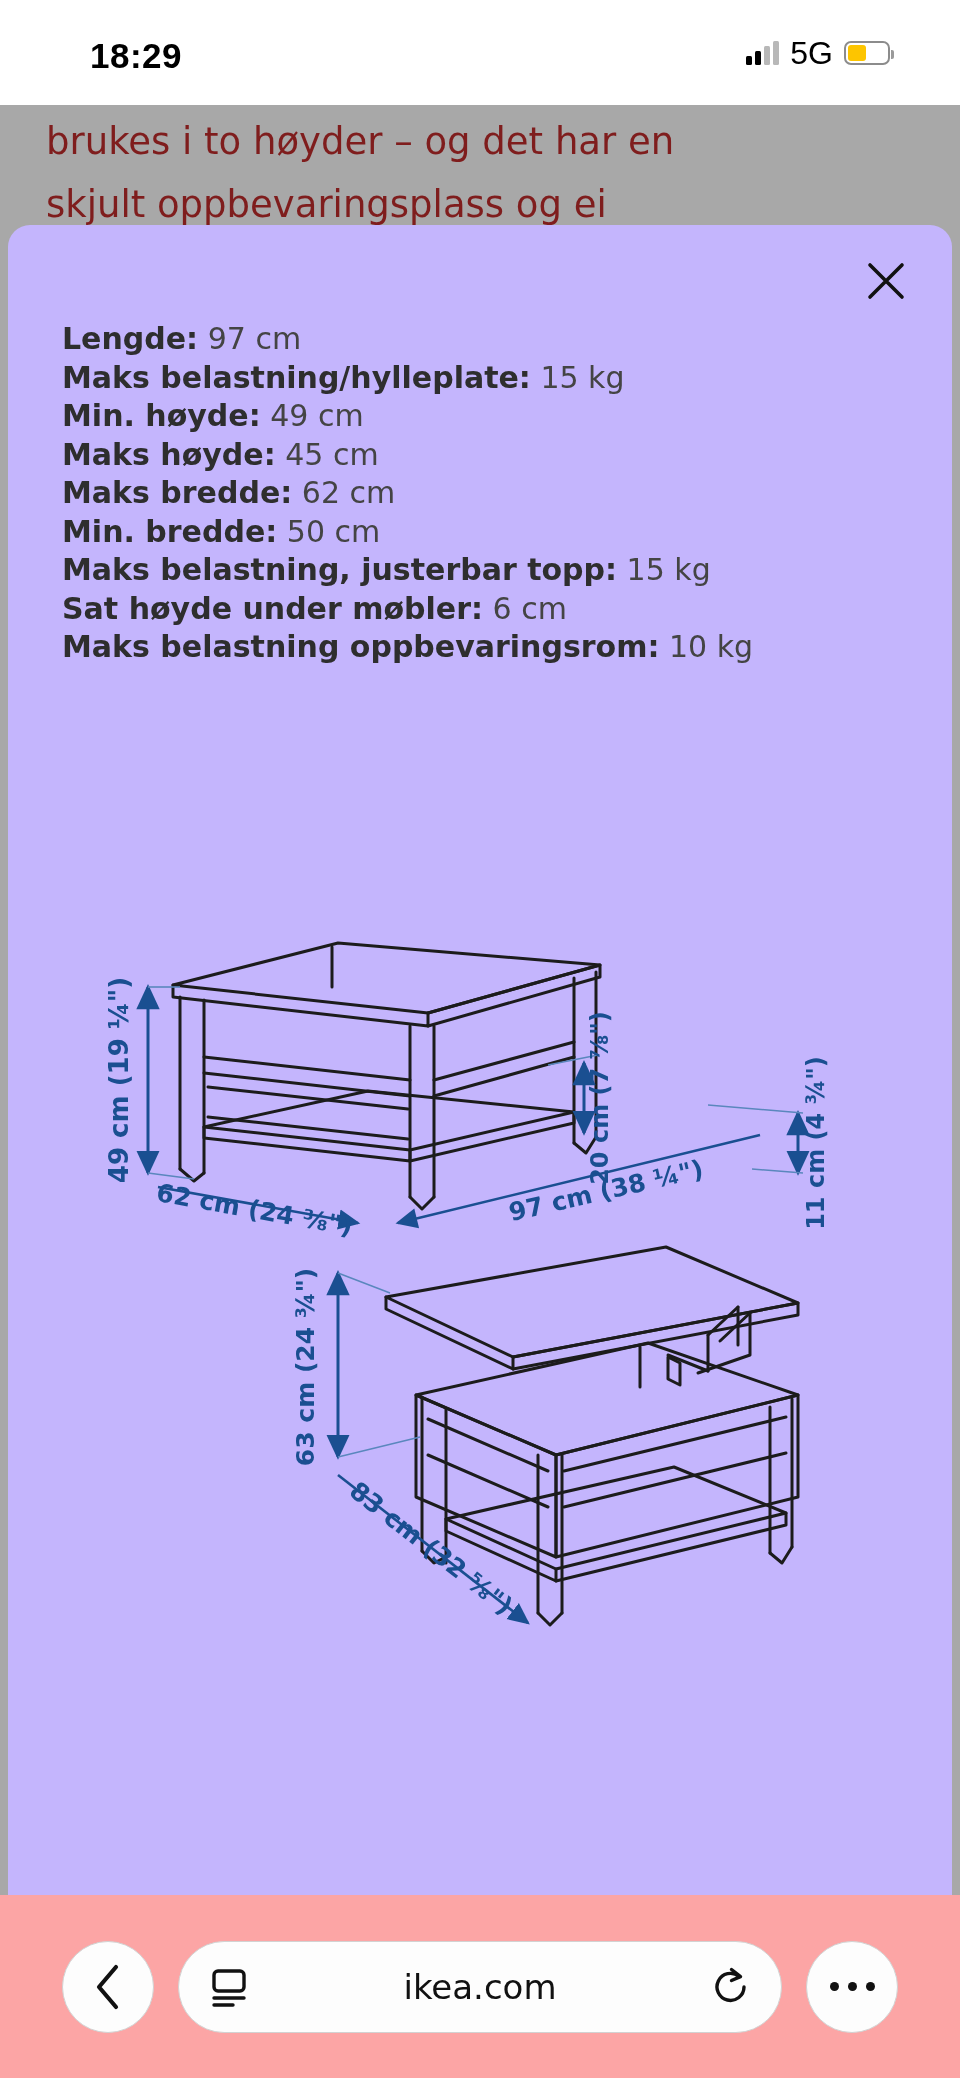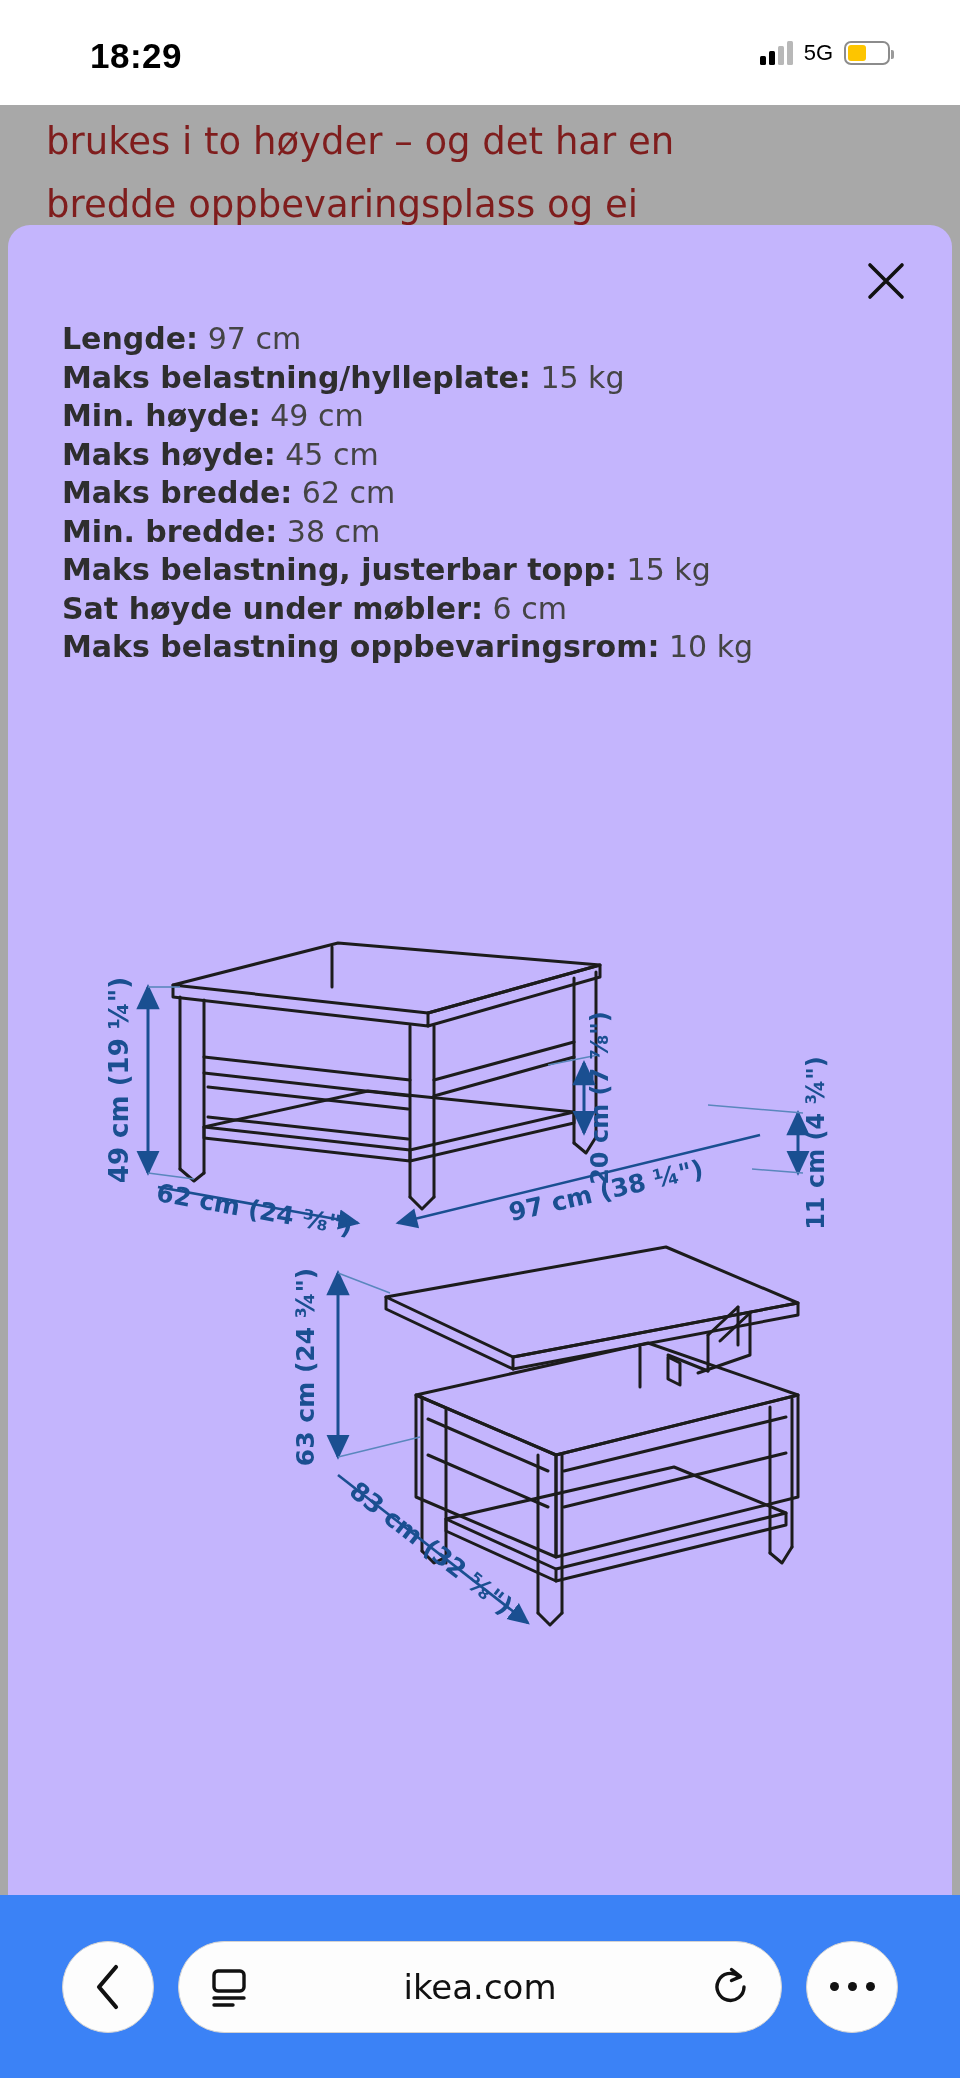--- a/index.html
+++ b/index.html
@@ -30,21 +30,21 @@
   .status-right {
     position: absolute; right: 70px; top: 36px;
     display: flex; align-items: center; gap: 11px; height: 34px;
   }
   .sig-bars { display: flex; align-items: flex-end; gap: 3px; height: 24px; }
   .sig-bars i { display: block; width: 6px; border-radius: 1.5px; background: #000; }
   .sig-bars i:nth-child(1) { height: 9px; }
   .sig-bars i:nth-child(2) { height: 14px; }
   .sig-bars i:nth-child(3) { height: 19px; background: #b8b8b8; }
   .sig-bars i:nth-child(4) { height: 24px; background: #b8b8b8; }
-  .net-label { font-size: 22px; font-weight: 500; color: #000; letter-spacing: 0px; }
+  .net-label { font-size: 32px; font-weight: 500; color: #000; letter-spacing: 0px; }
   .battery {
     position: relative; width: 46px; height: 24px;
     border: 2.5px solid #8c8c8c; border-radius: 7px;
     padding: 2px;
   }
   .battery::after {
     content: ""; position: absolute; right: -6px; top: 7px;
     width: 3px; height: 9px; background: #9a9a9a; border-radius: 0 2px 2px 0;
   }
   .battery .lvl {
@@ -103,21 +103,21 @@
   .drawings {
     position: absolute; left: 0; top: 470px;
     width: 944px; height: 1130px;
   }
   .drawings svg { display: block; }
 
   
   .toolbar {
     position: absolute; left: 0; bottom: 0;
     width: 960px; height: 183px;
-    background: #3b82f6;
+    background: #fca5a5;
     z-index: 30;
     display: flex; align-items: center;
     padding: 0 62px;
     gap: 24px;
   }
   .round-btn {
     width: 92px; height: 92px; flex: 0 0 auto;
     border-radius: 50%;
     border: 1.6px solid #d2d2d2;
     background: #fdfdfd;
@@ -144,21 +144,21 @@
   .dots span { width: 9px; height: 9px; border-radius: 50%; background: #111; display: block; }
 </style>
 </head>
 <body>
 
 <div id="screen">
 
   <div class="backdrop">
     <div class="bg-text">
       <div>brukes i to høyder – og det har en</div>
-      <div>bredde oppbevaringsplass og ei</div>
+      <div>skjult oppbevaringsplass og ei</div>
     </div>
   </div>
 
   <div class="statusbar">
     <div class="status-time">18:29</div>
     <div class="status-right">
       <div class="sig-bars">
         <i></i>
           <i></i>
           <i></i>
@@ -195,21 +195,21 @@
       <div class="spec-row">
         <span class="k">Maks høyde:</span>
         <span class="v">45 cm</span>
       </div>
       <div class="spec-row">
         <span class="k">Maks bredde:</span>
         <span class="v">62 cm</span>
       </div>
       <div class="spec-row">
         <span class="k">Min. bredde:</span>
-        <span class="v">38 cm</span>
+        <span class="v">50 cm</span>
       </div>
       <div class="spec-row">
         <span class="k">Maks belastning, justerbar topp:</span>
         <span class="v">15 kg</span>
       </div>
       <div class="spec-row">
         <span class="k">Sat høyde under møbler:</span>
         <span class="v">6 cm</span>
       </div>
       <div class="spec-row">

